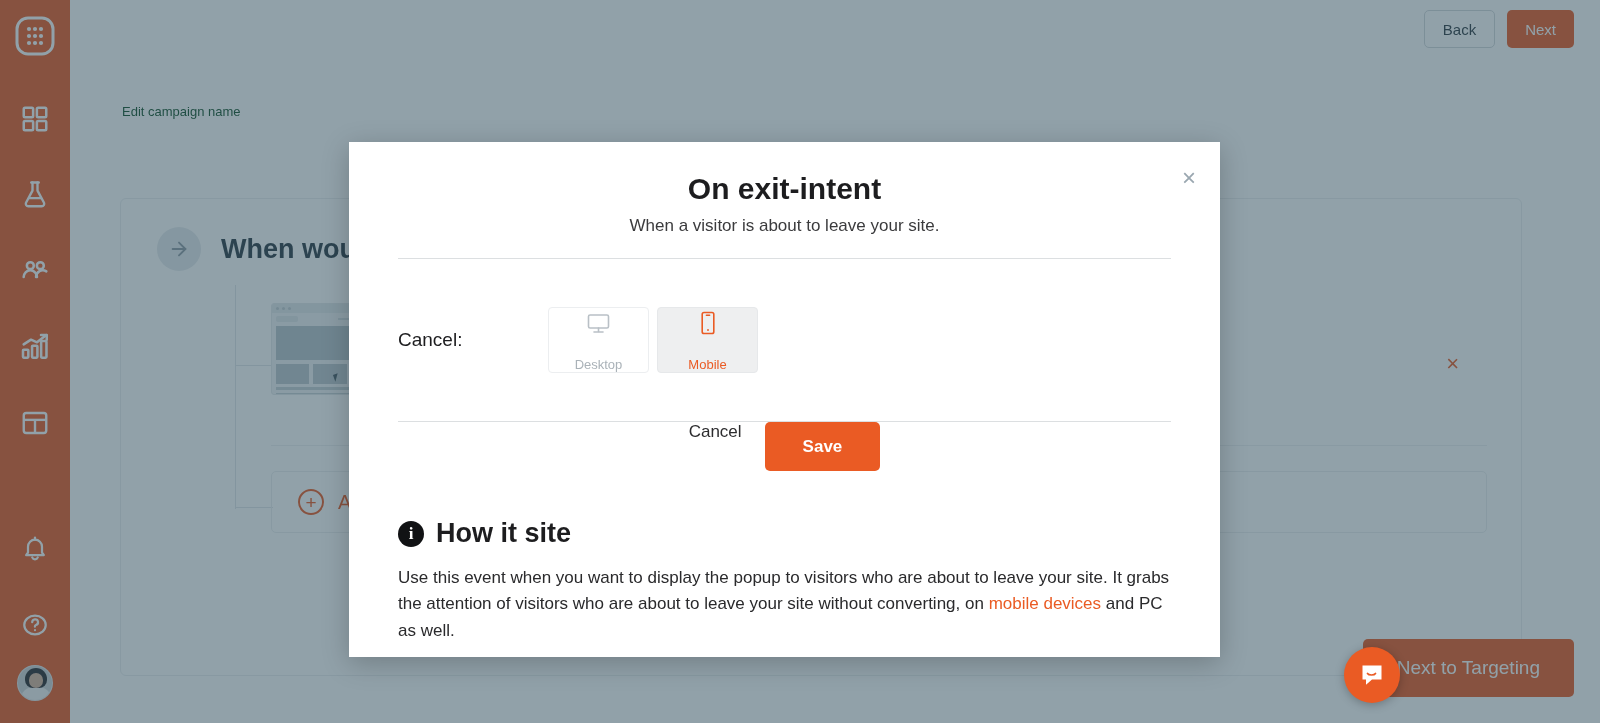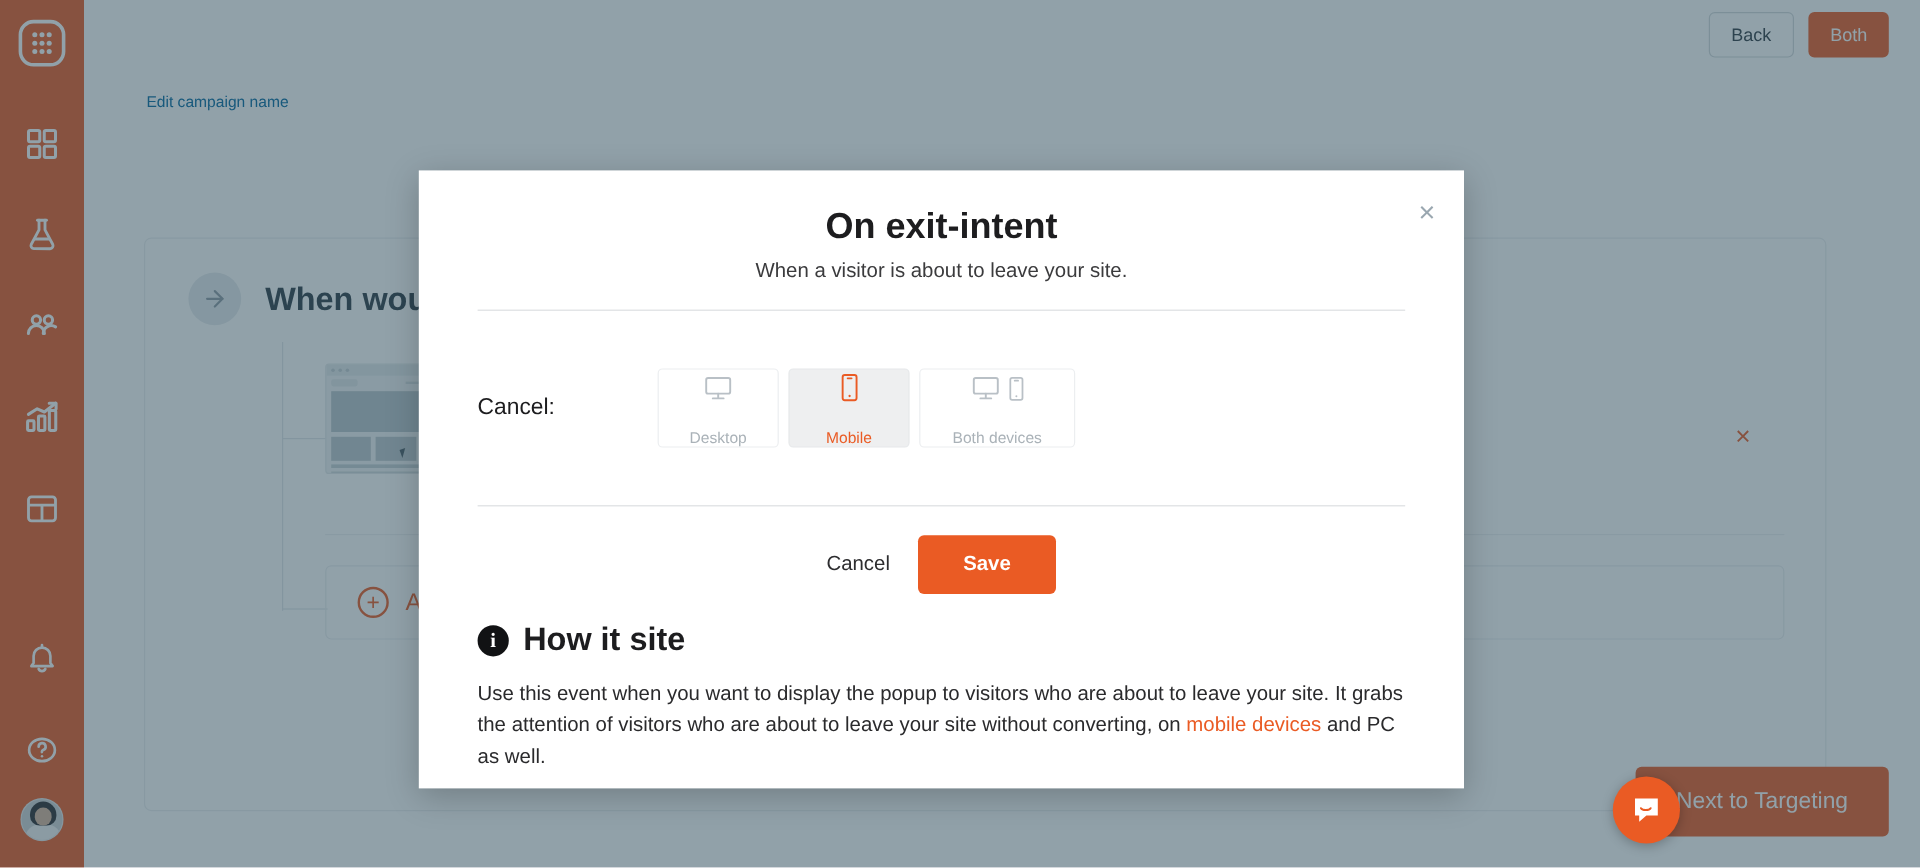--- a/index.html
+++ b/index.html
@@ -67,22 +67,22 @@
   }
   .btn-next {
     min-width: 66px; height: 38px; padding: 0 18px;
     border: none; border-radius: 5px;
     background: #EA5B24; color: #ffffff;
     font-size: 15px; display:flex; align-items:center; justify-content:center;
     cursor: pointer;
   }
 
   .crumb {
-    position: absolute; left: 52px; top: 77px;
-    font-size: 13px; color: #0369a1;
+    position: absolute; left: 52px; top: 104px;
+    font-size: 13px; color: #14532d;
   }
   .campaign-title {
     position: absolute; left: 50px; top: 108px;
     font-size: 46px; font-weight: bold; color: #2d3c46;
     letter-spacing: -0.5px;
   }
 
   .card {
     position: absolute; left: 50px; top: 198px;
     width: 1402px; height: 478px;
@@ -216,21 +216,21 @@
     display:flex; flex-direction:column; align-items:center; justify-content:center;
     gap: 22px; cursor: pointer;
   }
   .device-opt.wide { width: 130px; }
   .device-opt.selected { background: #eeeff0; border-color:#e6e8ea;align-items:center; }
   .device-opt .lbl { font-size: 13px; color: #aab2b8; }
   .device-opt.selected .lbl { color: #EA5B24; }
   .dev-icons { display:flex; align-items:flex-end; gap:6px; height: 26px; }
 
   .actions {
-    display:flex; align-items:center; justify-content:center; gap: 23px;
+    display:flex; align-items:flex-start; justify-content:center; gap: 23px;
     height: 96px;
   }
   .btn-cancel {
     background:none; border:none; font-size: 17px; color:#2d2d2f; cursor:pointer;
   }
   .btn-save {
     background:#EA5B24; border:none; border-radius:5px; color:#fff;
     font-size: 17px; font-weight: bold;
     height: 49px; padding: 0 38px; cursor:pointer;
   }
@@ -255,21 +255,21 @@
 </head>
 <body>
 
 <div id="app">
 
   <div class="page">
     <div class="page-inner">
 
       <div class="topbar">
         <div class="btn-back">Back</div>
-        <div class="btn-next">Both</div>
+        <div class="btn-next">Next</div>
       </div>
 
       <div class="crumb">Edit campaign name</div>
 
       <div class="card">
 
         <div class="sec-head">
           <span class="arrow-circle">
             <svg width="22" height="22" viewBox="0 0 24 24" fill="none" stroke="#8d9aa3" stroke-width="2" stroke-linecap="round" stroke-linejoin="round">
               <line x1="5" y1="12" x2="19" y2="12"></line>
@@ -449,35 +449,20 @@
           <span class="dev-icons">
             <svg width="16" height="24" viewBox="0 0 16 24" fill="none" stroke="#EA5B24" stroke-width="1.6" stroke-linejoin="round" stroke-linecap="round">
               <rect x="2.2" y="1.5" width="11.6" height="21" rx="1.8"></rect>
               <line x1="6.4" y1="4.3" x2="9.6" y2="4.3"></line>
               <circle cx="8" cy="19" r="0.95" fill="#EA5B24" stroke="none"></circle>
             </svg>
           </span>
           <span class="lbl">Mobile</span>
         </div>
 
-        <div class="device-opt wide">
-          <span class="dev-icons">
-            <svg width="25" height="22" viewBox="0 0 24 22" fill="none" stroke="#b9c0c6" stroke-width="1.6" stroke-linejoin="round" stroke-linecap="round">
-              <rect x="2" y="2" width="20" height="13" rx="1.6"></rect>
-              <line x1="12" y1="15" x2="12" y2="18.5"></line>
-              <line x1="7.5" y1="19" x2="16.5" y2="19"></line>
-            </svg>
-            <svg width="14" height="22" viewBox="0 0 16 24" fill="none" stroke="#b9c0c6" stroke-width="1.7" stroke-linejoin="round" stroke-linecap="round">
-              <rect x="2.2" y="1.5" width="11.6" height="21" rx="1.8"></rect>
-              <line x1="6.4" y1="4.3" x2="9.6" y2="4.3"></line>
-              <circle cx="8" cy="19" r="0.95" fill="#b9c0c6" stroke="none"></circle>
-            </svg>
-          </span>
-          <span class="lbl">Both devices</span>
-        </div>
       </div>
     </div>
 
     <div class="hr2"></div>
 
     <div class="actions">
       <button class="btn-cancel">Cancel</button>
       <button class="btn-save">Save</button>
     </div>
 

